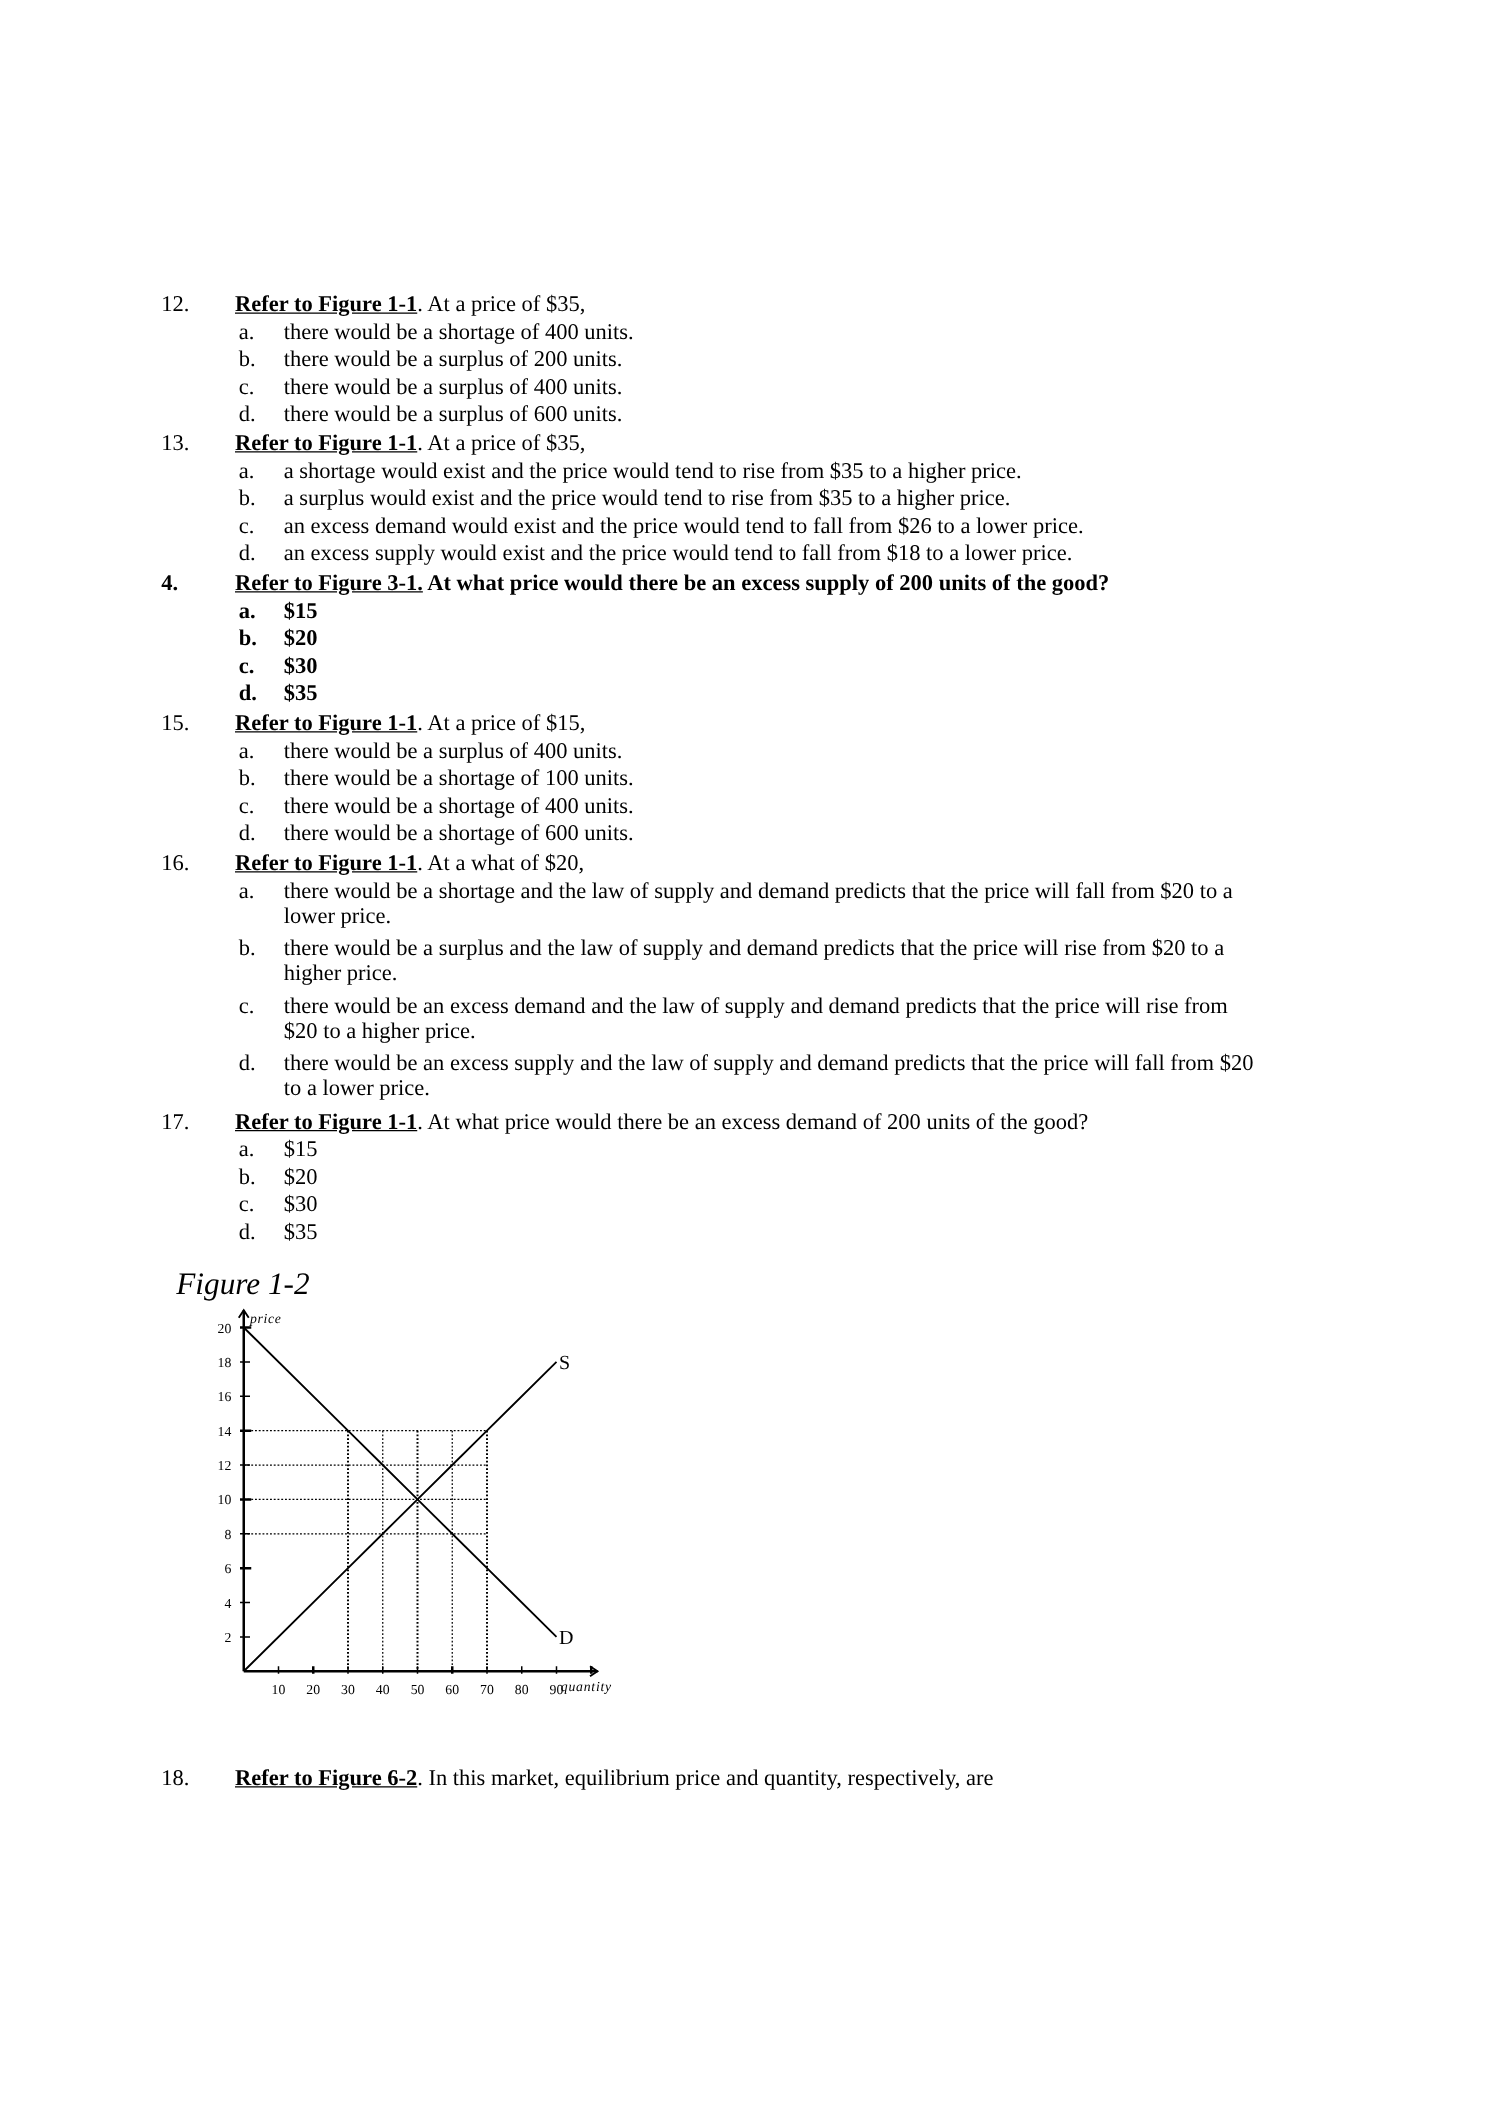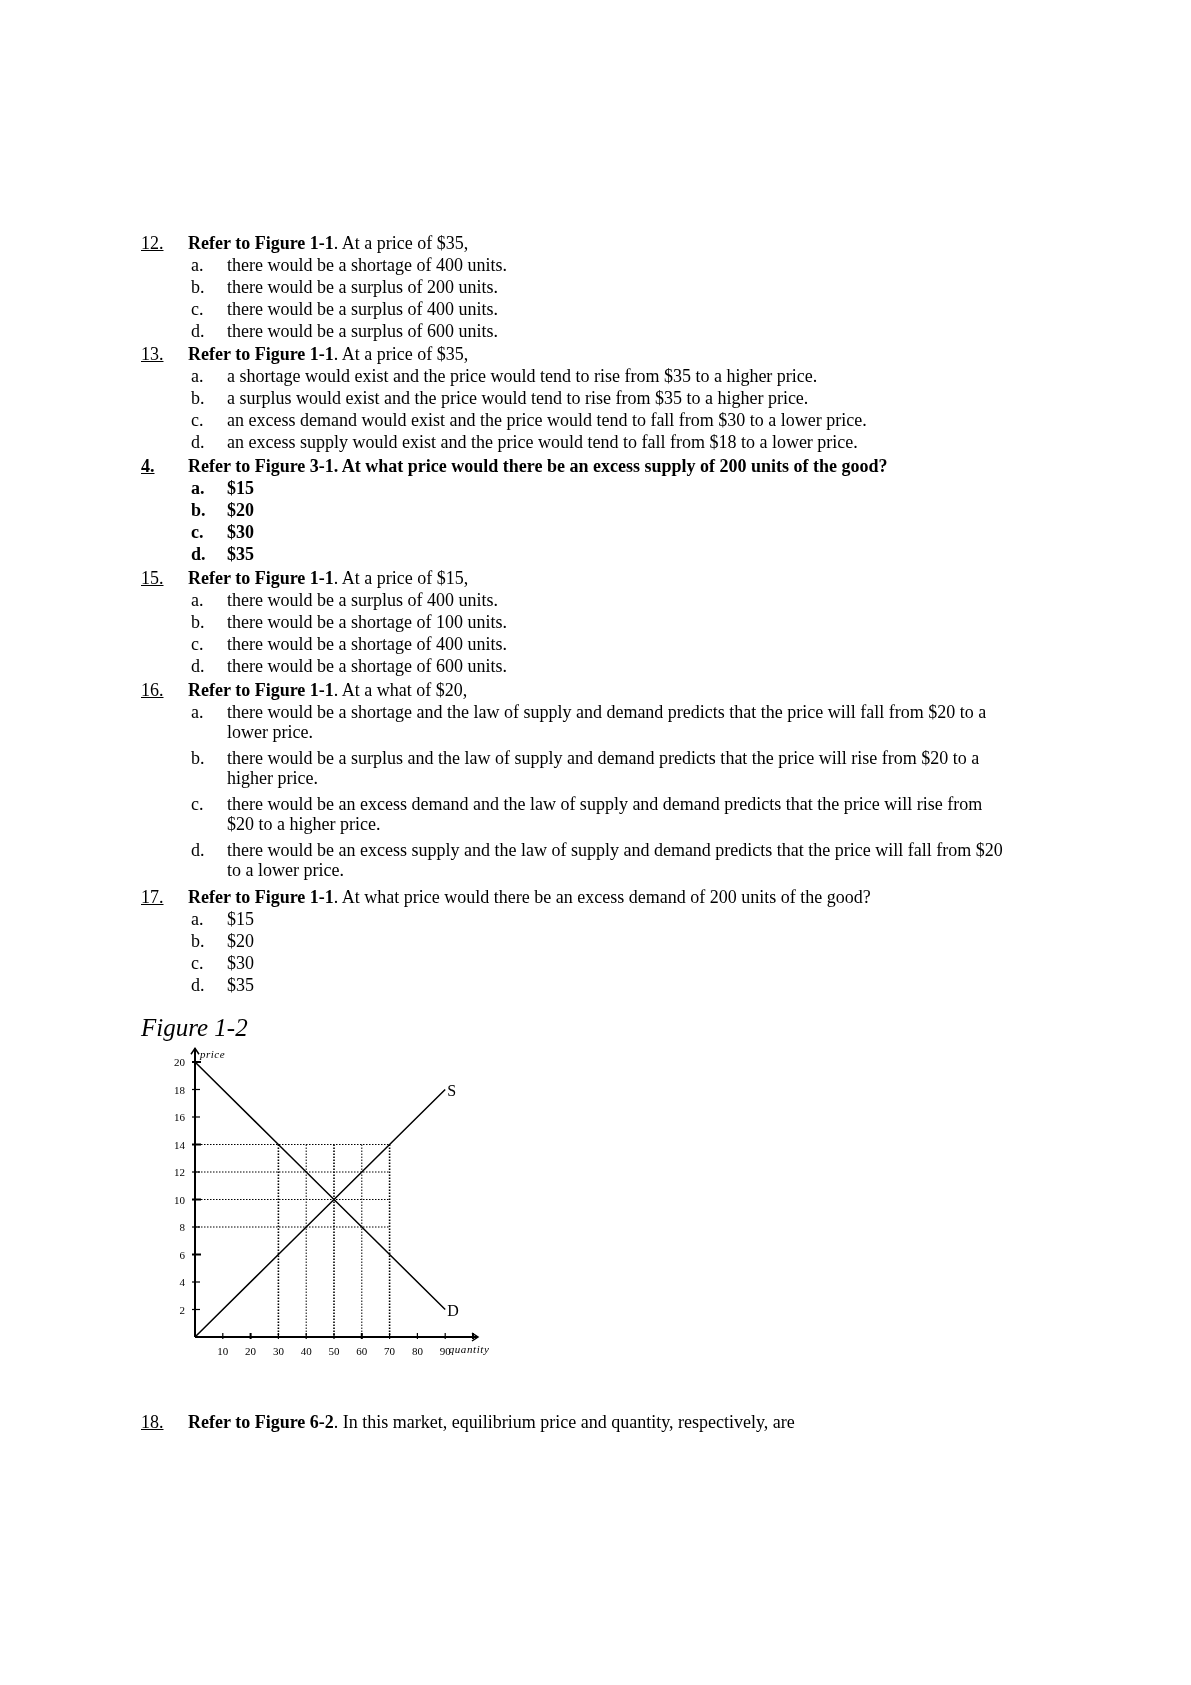--- a/index.html
+++ b/index.html
@@ -1,24 +1,24 @@
 <!DOCTYPE html>
 <html><head>
 <meta charset="utf-8">
 <style>
   html, body { margin:0; padding:0; background:#ffffff; }
   body { width:1191px; height:1685px; position:relative; overflow:hidden;
          font-family:"Liberation Serif", "DejaVu Serif", serif; color:#000; font-size:18px; }
   .q { position:absolute; left:0; width:1191px; }
-  .qnum { position:absolute; left:141px;text-decoration:underline; }
+  .qnum { position:absolute; left:129px; }
   .qtext { position:absolute; left:188px; white-space:nowrap; }
   .opt { position:absolute; left:0; width:1191px; }
   .olet { position:absolute; left:191px; }
   .otext { position:absolute; left:227px; width:785px; line-height:20px; }
-  .bold { font-weight:bold; }
+  .bold { font-weight:bold;text-decoration:underline; }
   .fig-label { position:absolute; left:141px; top:1014px; font-weight:normal; font-style:italic; font-size:25px; }
   #chart { position:absolute; left:150px; top:1045px; }
   #chart text { font-family:"Liberation Serif", "DejaVu Serif", serif; }
 </style>
 </head>
 <body>
 
 <div id="doc">
     <div class="q" style="top: 233px;">
       <span class="qnum">12.</span>
@@ -47,21 +47,21 @@
     <div class="opt" style="top: 366px;">
       <span class="olet">a.</span>
       <span class="otext">a shortage would exist and the price would tend to rise from $35 to a higher price.</span>
     </div>
     <div class="opt" style="top: 388px;">
       <span class="olet">b.</span>
       <span class="otext">a surplus would exist and the price would tend to rise from $35 to a higher price.</span>
     </div>
     <div class="opt" style="top: 410px;">
       <span class="olet">c.</span>
-      <span class="otext">an excess demand would exist and the price would tend to fall from $30 to a lower price.</span>
+      <span class="otext">an excess demand would exist and the price would tend to fall from $26 to a lower price.</span>
     </div>
     <div class="opt" style="top: 432px;">
       <span class="olet">d.</span>
       <span class="otext">an excess supply would exist and the price would tend to fall from $18 to a lower price.</span>
     </div>
     <div class="q bold" style="top: 456px;">
       <span class="qnum">4.</span>
       <span class="qtext"><span class="bold">Refer to Figure 3-1.</span><span>  At what price would there be an excess supply of 200 units of the good?</span></span>
     </div>
     <div class="opt bold" style="top: 478px;">

